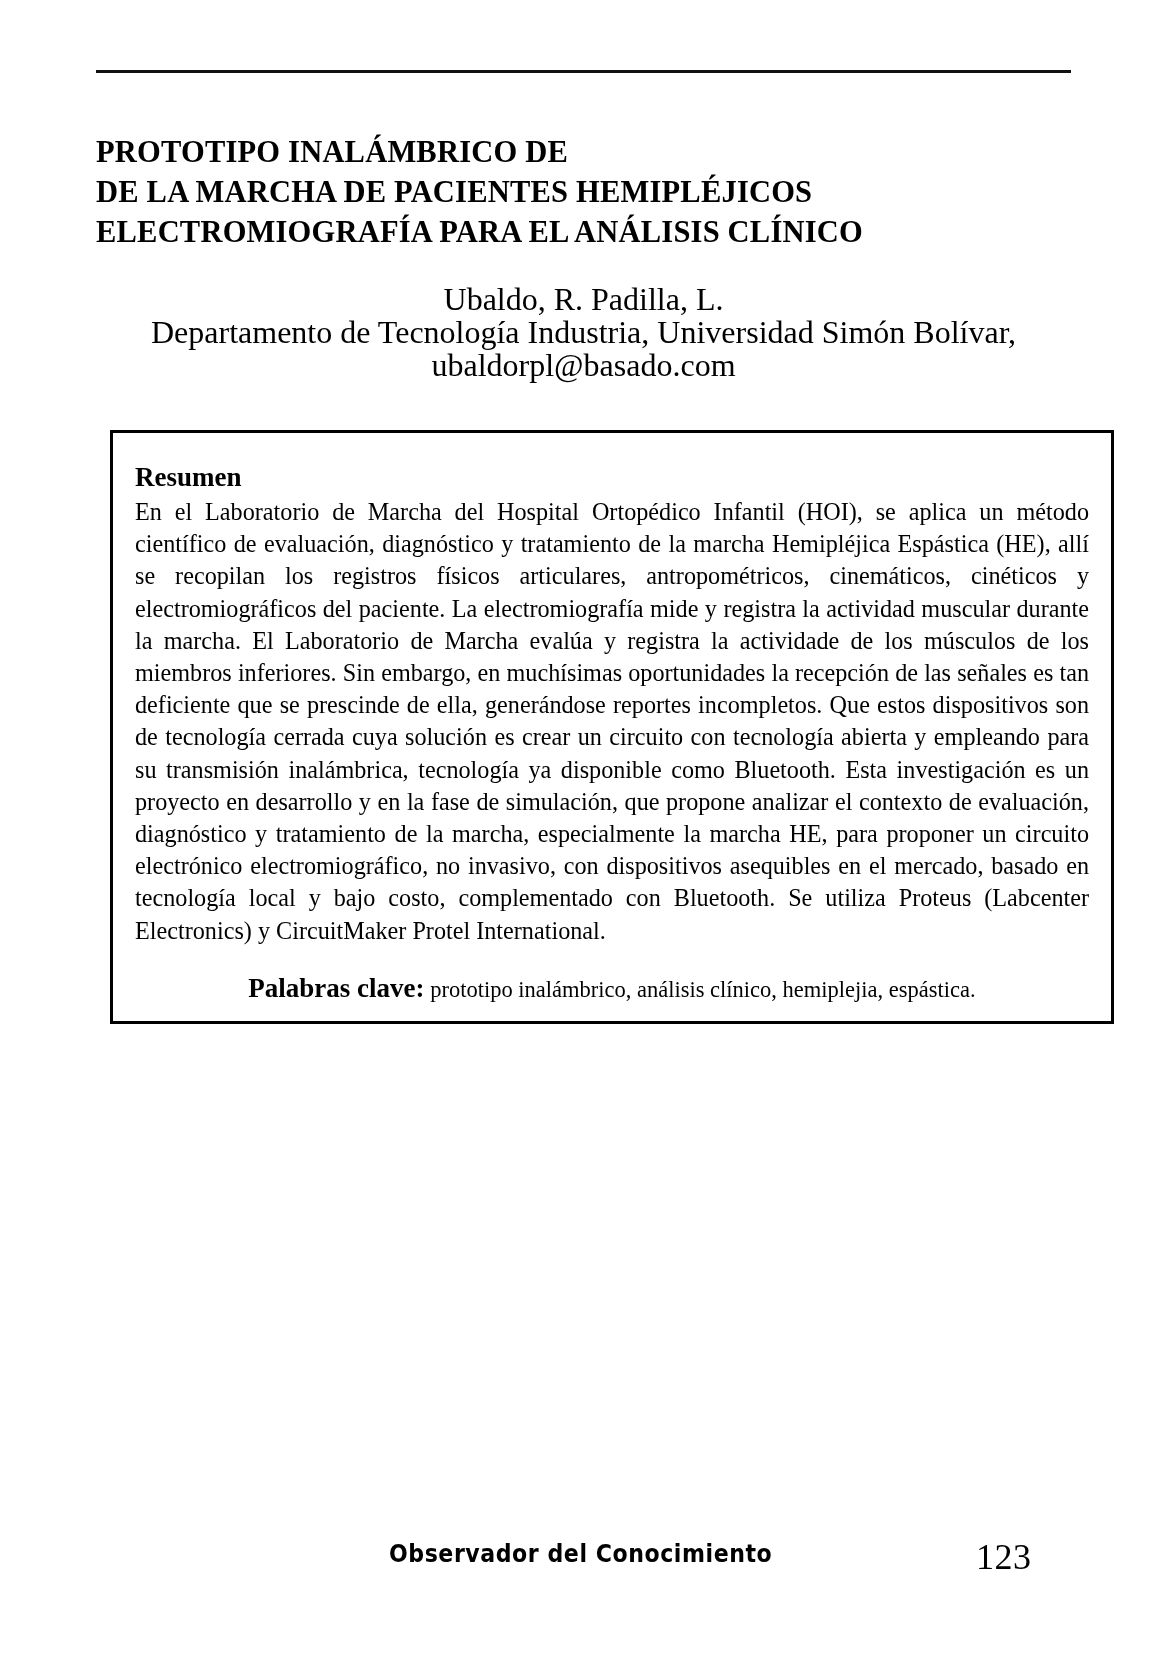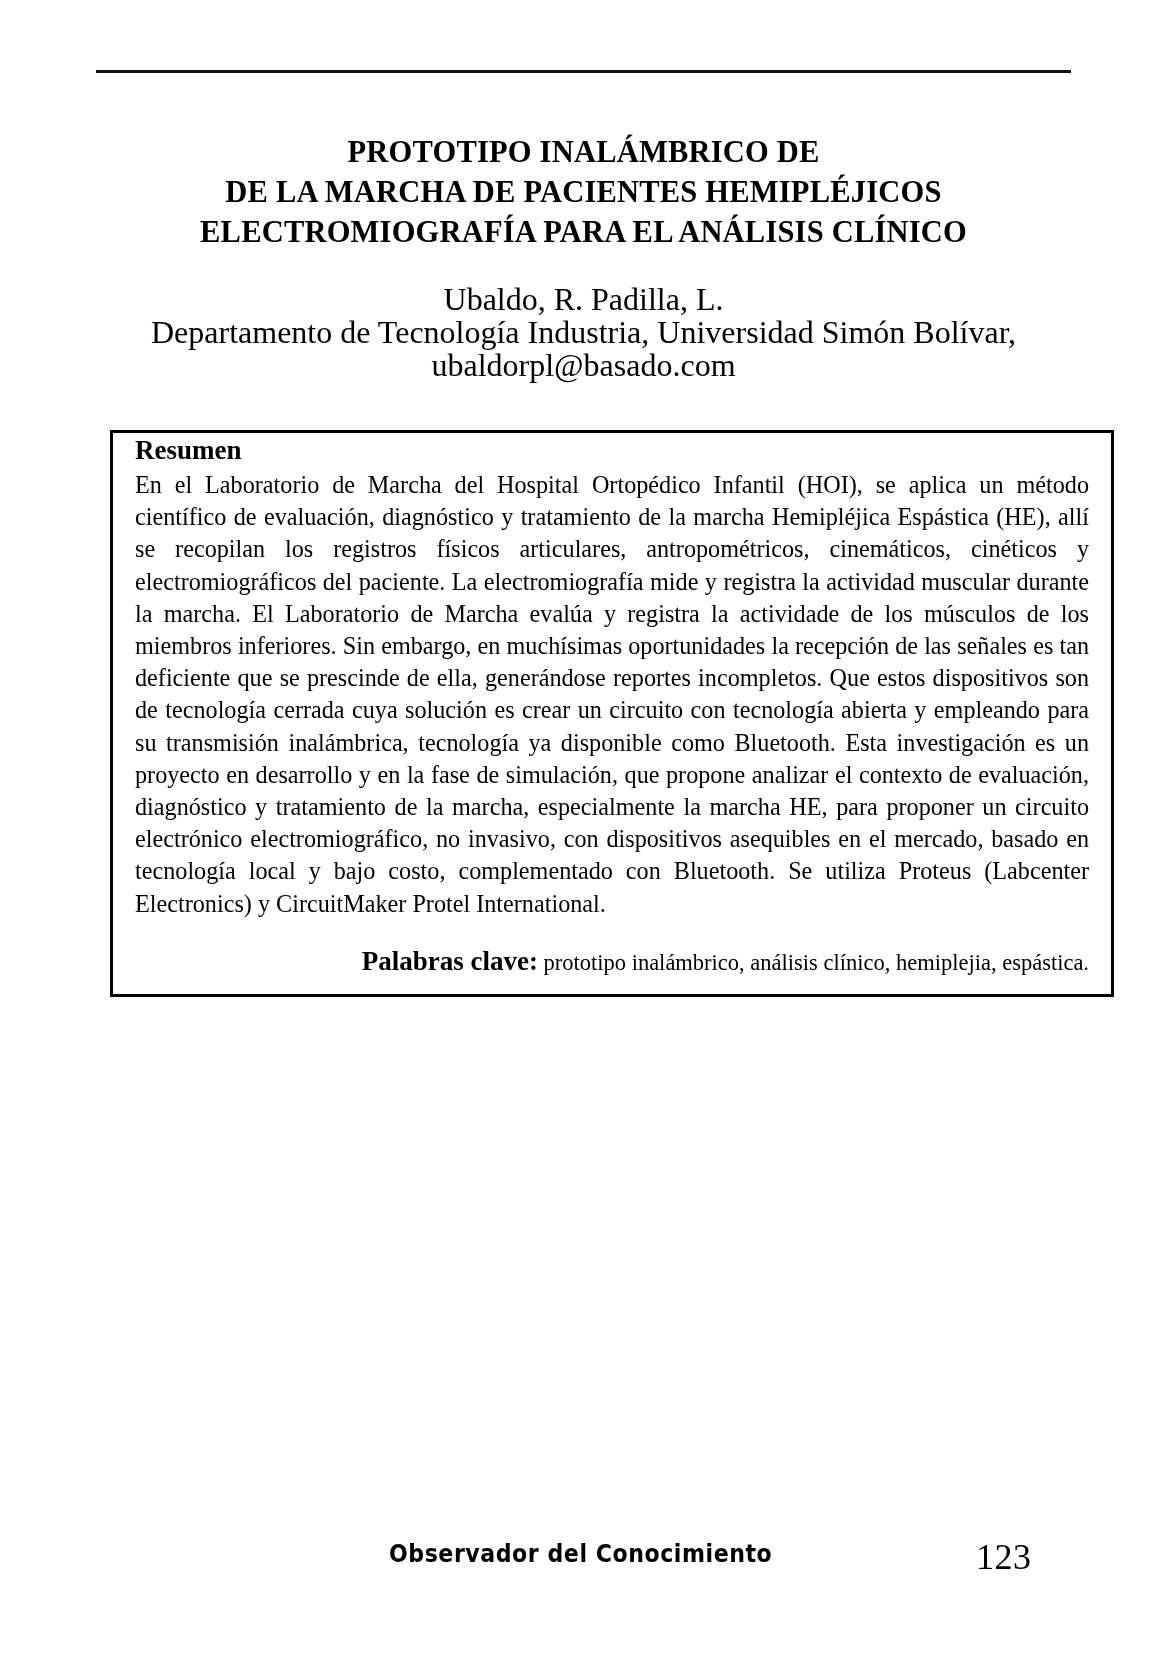--- a/index.html
+++ b/index.html
@@ -32,21 +32,21 @@
     height: 3px;
     background: #111111;
   }
 
   
   .title-block {
     position: absolute;
     left: 96px;
     top: 132px;
     width: 975px;
-    text-align: center;
+    text-align: left;
   }
   .title-line {
     font-family: "Liberation Serif", "DejaVu Serif", serif;
     font-weight: bold;
     font-size: 30.5px;
     line-height: 40px;
     letter-spacing: 0.2px;
     white-space: nowrap;
   }
 
@@ -65,42 +65,42 @@
   }
 
   
   .abstract-box {
     position: absolute;
     left: 110px;
     top: 430px;
     width: 1004px;
     border: 3px solid #000000;
     box-sizing: border-box;
-    padding: 0 22px 16px 22px;
+    padding: 27px 22px 16px 22px;
   }
   .abstract-heading {
     font-family: "Liberation Serif", "DejaVu Serif", serif;
     font-weight: bold;
     font-size: 27px;
     line-height: 34px;
     margin: 0 0 2px 0;
   }
   .abstract-body {
     font-size: 24.2px;
     line-height: 32.2px;
     text-align: justify;
     text-justify: inter-word;
     margin: 0;
     hyphens: none;
   }
   .keywords {
     margin-top: 26px;
     font-size: 22.5px;
     line-height: 30px;
-    text-align: right;
+    text-align: center;
   }
   .keywords-label {
     font-weight: bold;
     font-size: 27px;
   }
 
   
   .footer {
     position: absolute;
     left: 0;

